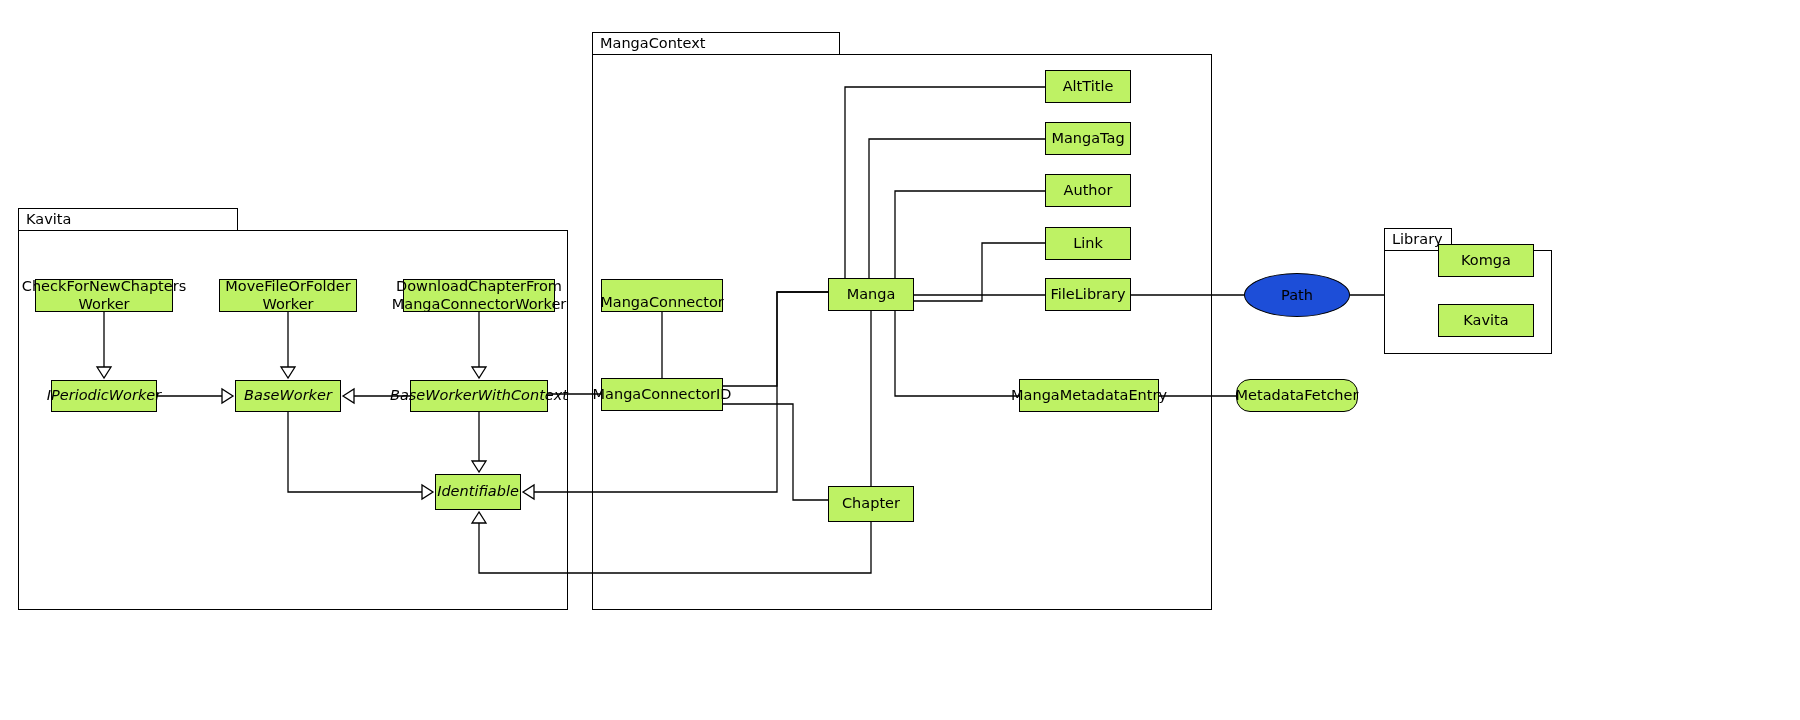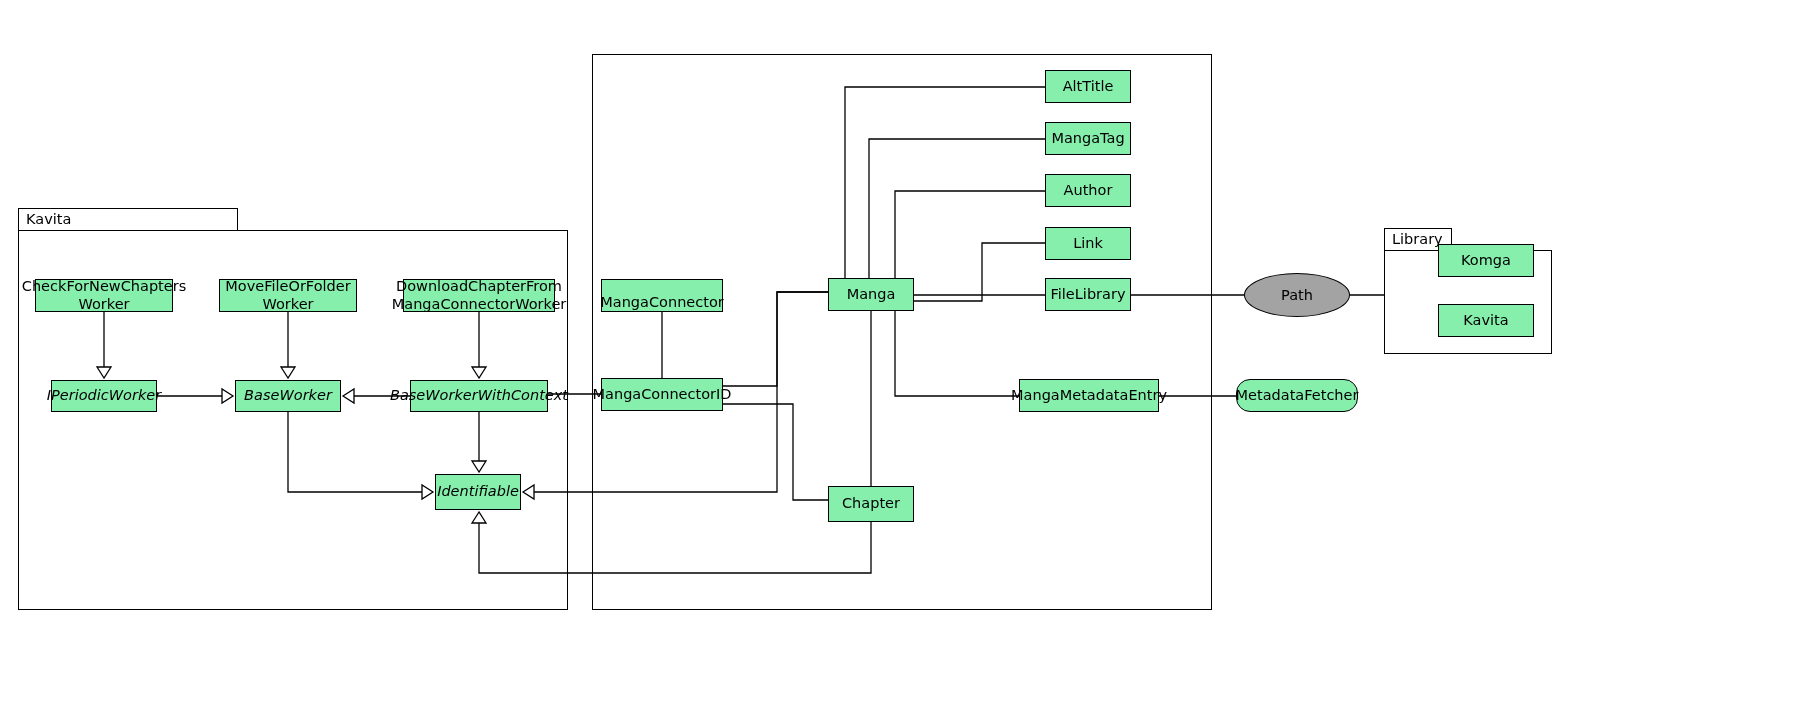--- a/index.html
+++ b/index.html
@@ -45,39 +45,39 @@
     line-height: 1;
     display: flex;
     align-items: center;
     padding-left: 7px;
     white-space: nowrap;
   }
   .node {
     position: absolute;
     box-sizing: border-box;
     border: 1.4px solid #000000;
-    background: #86efac;
+    background: #bef264;
     color: #000000;
     font-size: 14.5px;
     display: flex;
     align-items: center;
     justify-content: center;
     text-align: center;
     line-height: 1.18;
     white-space: pre-line;
   }
   .node.abstract {
     font-style: italic;
   }
   .ellipse {
     position: absolute;
     box-sizing: border-box;
     border: 1.4px solid #000000;
     border-radius: 50%;
-    background: #a3a3a3;
+    background: #1d4ed8;
     color: #000000;
     font-size: 14.5px;
     display: flex;
     align-items: center;
     justify-content: center;
     text-align: center;
   }
 </style>
 </head>
 <body>
@@ -114,20 +114,23 @@
       <path d="M 1159 396 L 1236 396" fill="none" stroke="#000000" stroke-width="1.3"></path>
       <path d="M 828 292 L 777 292 L 777 492 L 534 492" fill="none" stroke="#000000" stroke-width="1.3"></path>
       <polygon points="523,492 534,485 534,499" fill="#ffffff" stroke="#000000" stroke-width="1.3"></polygon>
       <path d="M 871 522 L 871 573 L 479 573 L 479 523" fill="none" stroke="#000000" stroke-width="1.3"></path>
       <polygon points="479,512 472,523 486,523" fill="#ffffff" stroke="#000000" stroke-width="1.3"></polygon>
     </svg>
 <div class="pkg-tab" style="left: 18px; top: 208px; width: 220px; height: 22px;">
       <span>Kavita</span>
     </div>
     <div class="pkg" style="left: 18px; top: 230px; width: 550px; height: 380px;"></div>
+    <div class="pkg-tab" style="left: 592px; top: 32px; width: 248px; height: 22px;">
+      <span>MangaContext</span>
+    </div>
     <div class="pkg" style="left: 592px; top: 54px; width: 620px; height: 556px;"></div>
     <div class="pkg-tab" style="left: 1384px; top: 228px; width: 68px; height: 22px;">
       <span>Library</span>
     </div>
     <div class="pkg" style="left: 1384px; top: 250px; width: 168px; height: 104px;"></div>
     <div class="node" style="left: 35px; top: 279px; width: 138px; height: 33px;"><span>CheckForNewChapters
 Worker</span></div>
     <div class="node" style="left: 219px; top: 279px; width: 138px; height: 33px;"><span>MoveFileOrFolder
 Worker</span></div>
     <div class="node" style="left: 403px; top: 279px; width: 152px; height: 33px;"><span>DownloadChapterFrom

